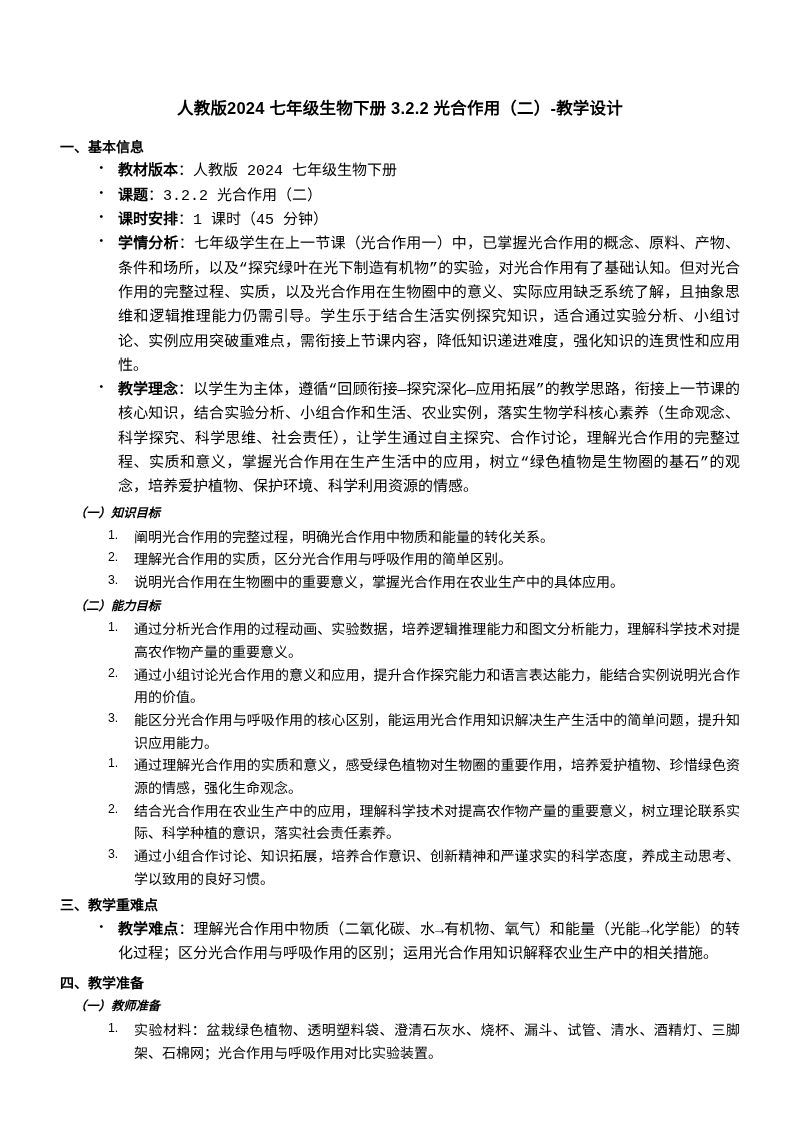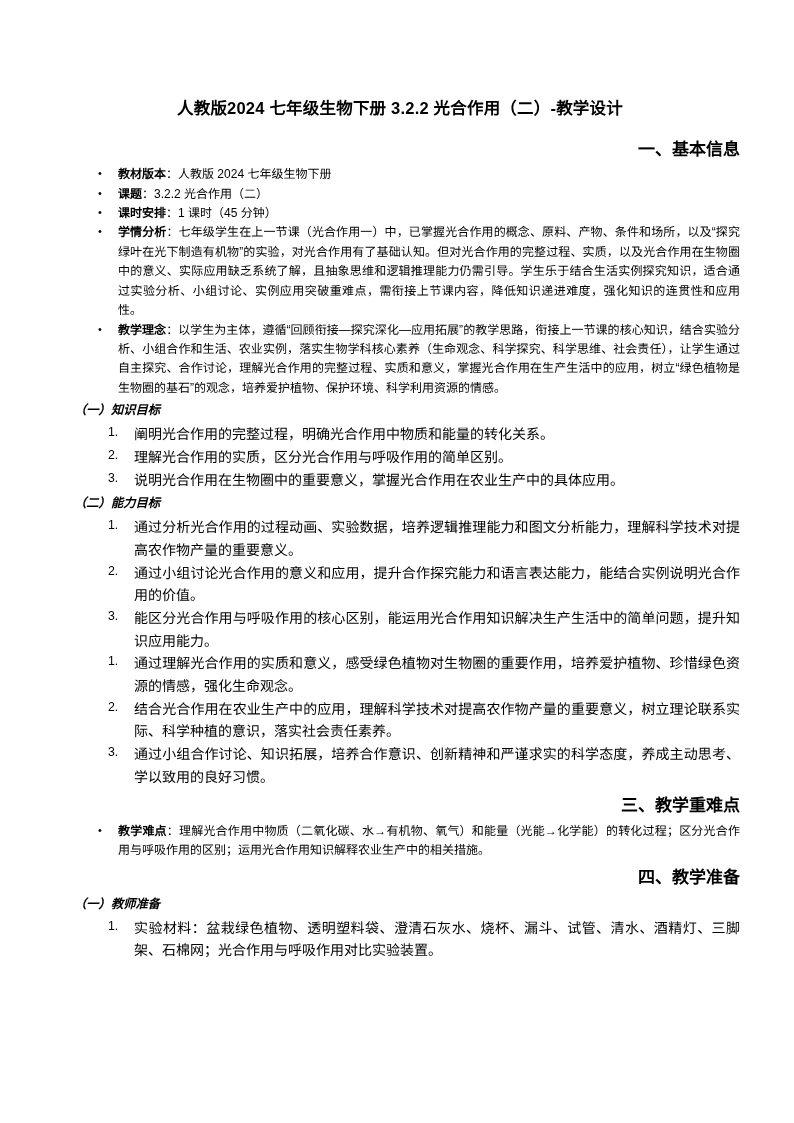--- a/index.html
+++ b/index.html
@@ -26,46 +26,45 @@
     text-align: center;
     font-family: "Liberation Sans", "DejaVu Sans", sans-serif;
     font-size: 16.5px;
     font-weight: bold;
     letter-spacing: 0.2px;
     margin: 0 0 16px 0;
     line-height: 1.5;
   }
   .section-heading {
     font-family: "Liberation Sans", "DejaVu Sans", sans-serif;
-    font-size: 17px;
+    font-size: 14px;
     font-weight: bold;
     margin: 5px 0 2px 0;
     line-height: 1.55;
-    text-align: right;
   }
   .sub-heading {
     font-family: "Liberation Sans", "DejaVu Sans", sans-serif;
     font-size: 12.3px;
     font-weight: bold;
     margin: 3px 0 2px 0;
     padding-left: 14px;
     line-height: 1.62;
     font-style: italic;
   }
   ul.bullets {
     list-style: none;
     margin: 0 0 0 0;
     padding: 0;
   }
   ul.bullets > li {
     position: relative;
     padding-left: 58px;
     margin: 0 0 0 0;
-    font-family: Liberation Sans, sans-serif;
-    font-size: 12px;
+    font-family: Liberation Mono, monospace;
+    font-size: 15px;
     line-height: 1.62;
     text-align: justify;
     text-justify: inter-ideograph;
   }
   ul.bullets > li::before {
     content: "\2022";
     position: absolute;
     left: 38px;
     top: 0;
     font-size: 11px;

